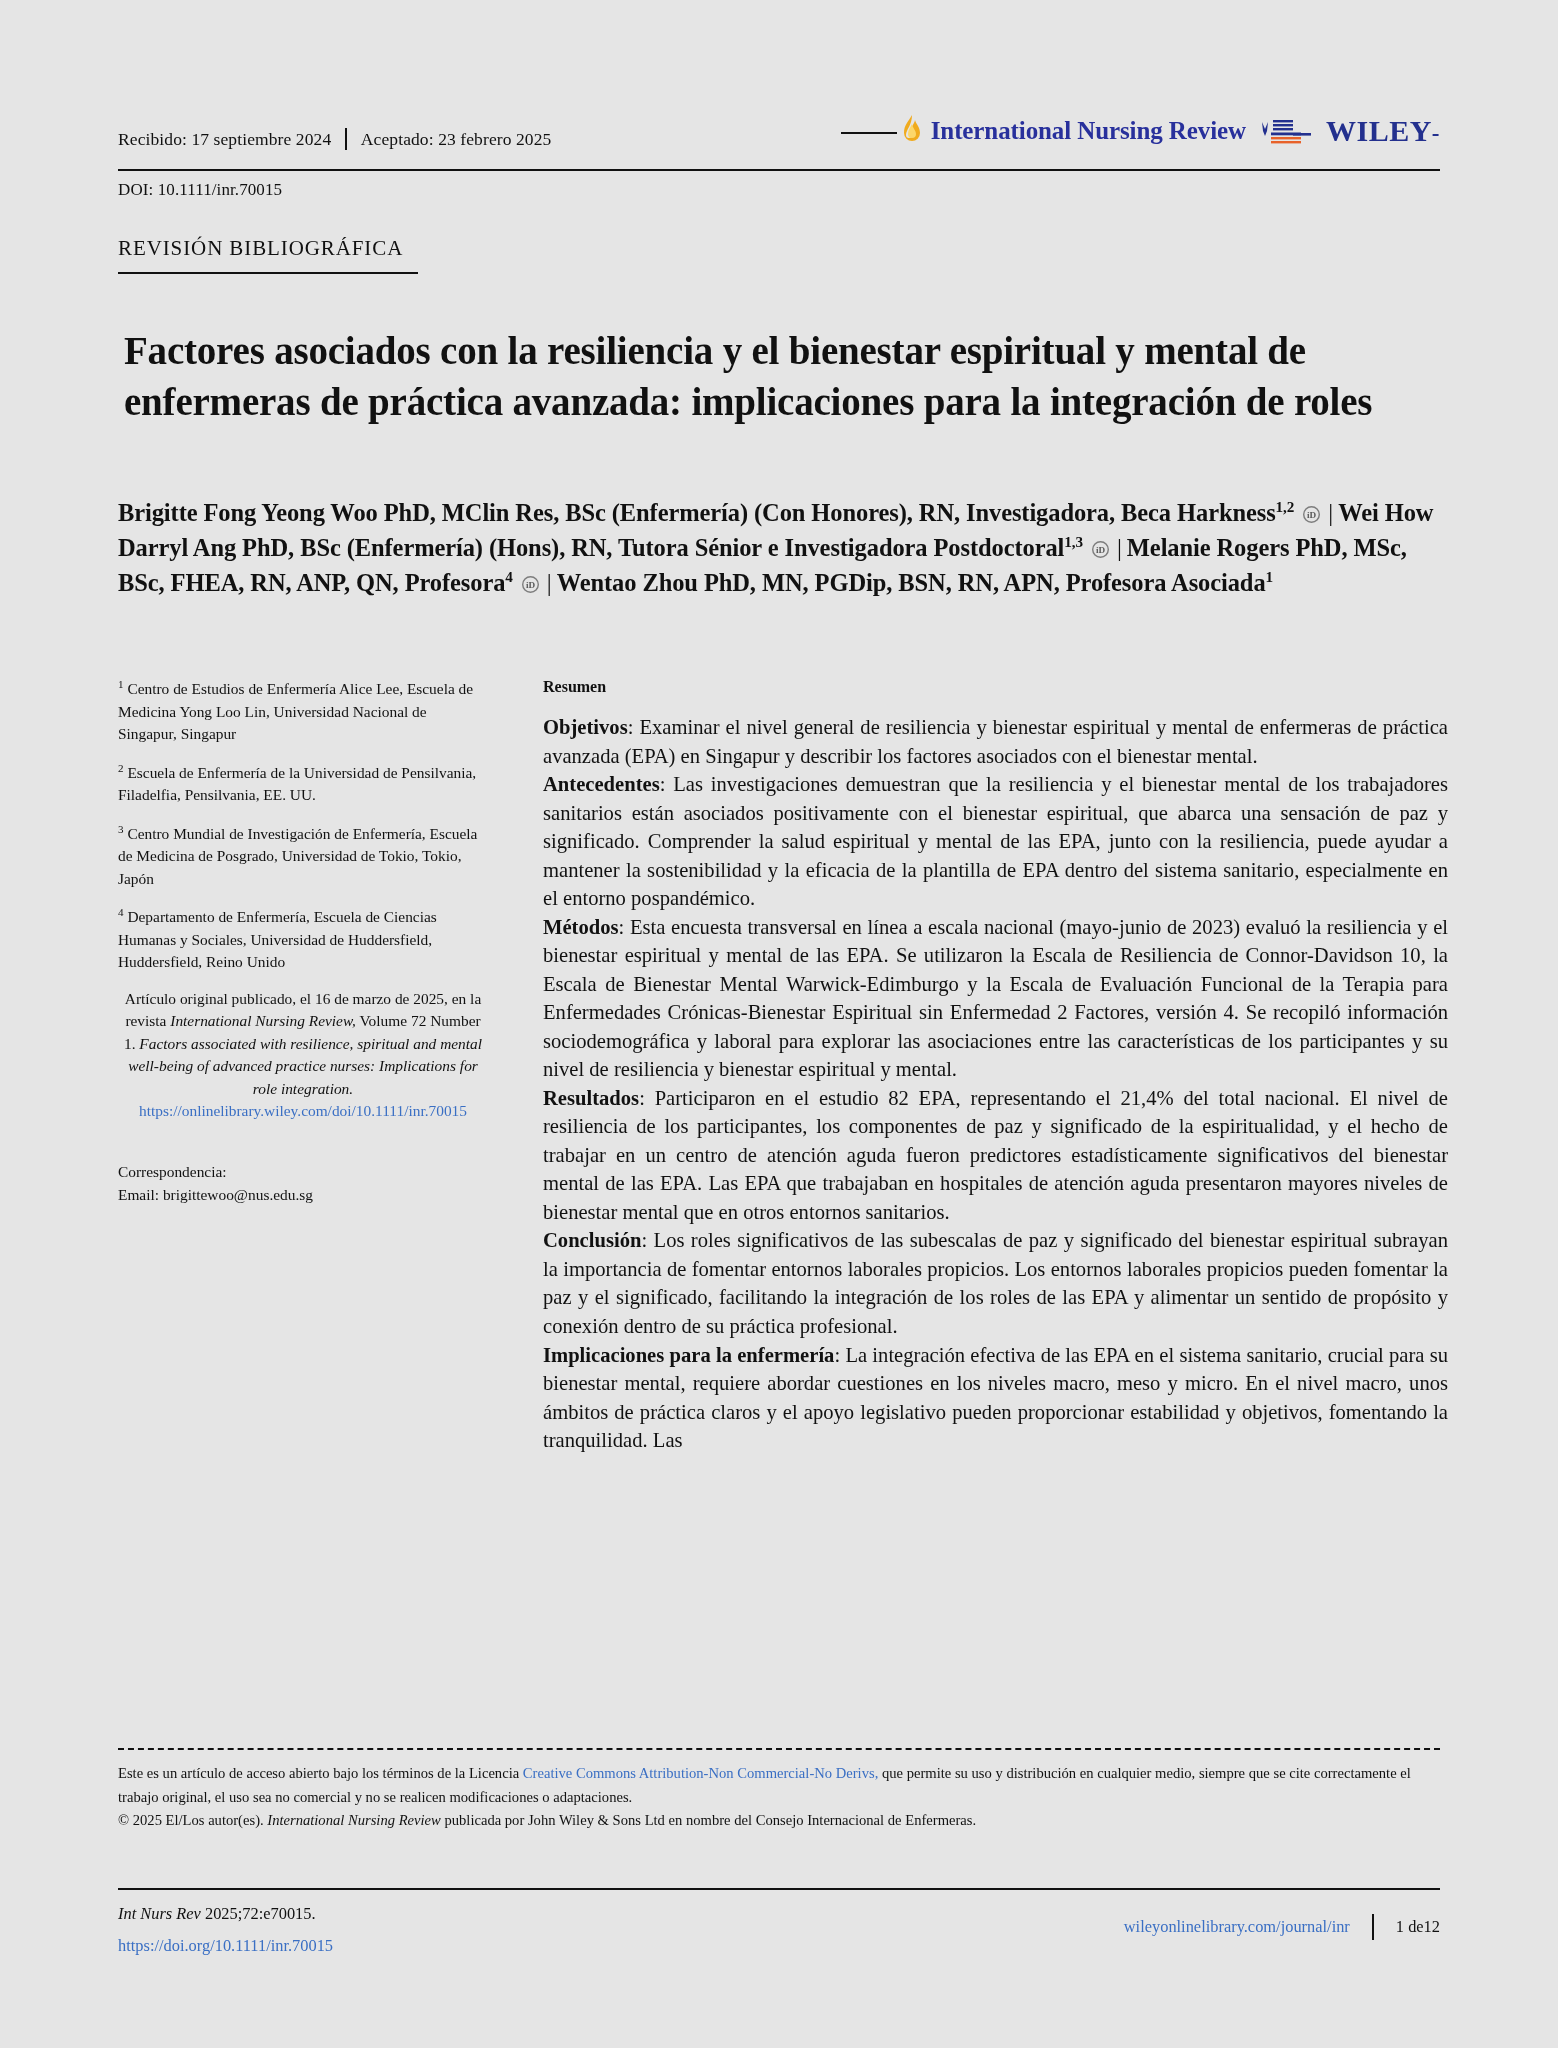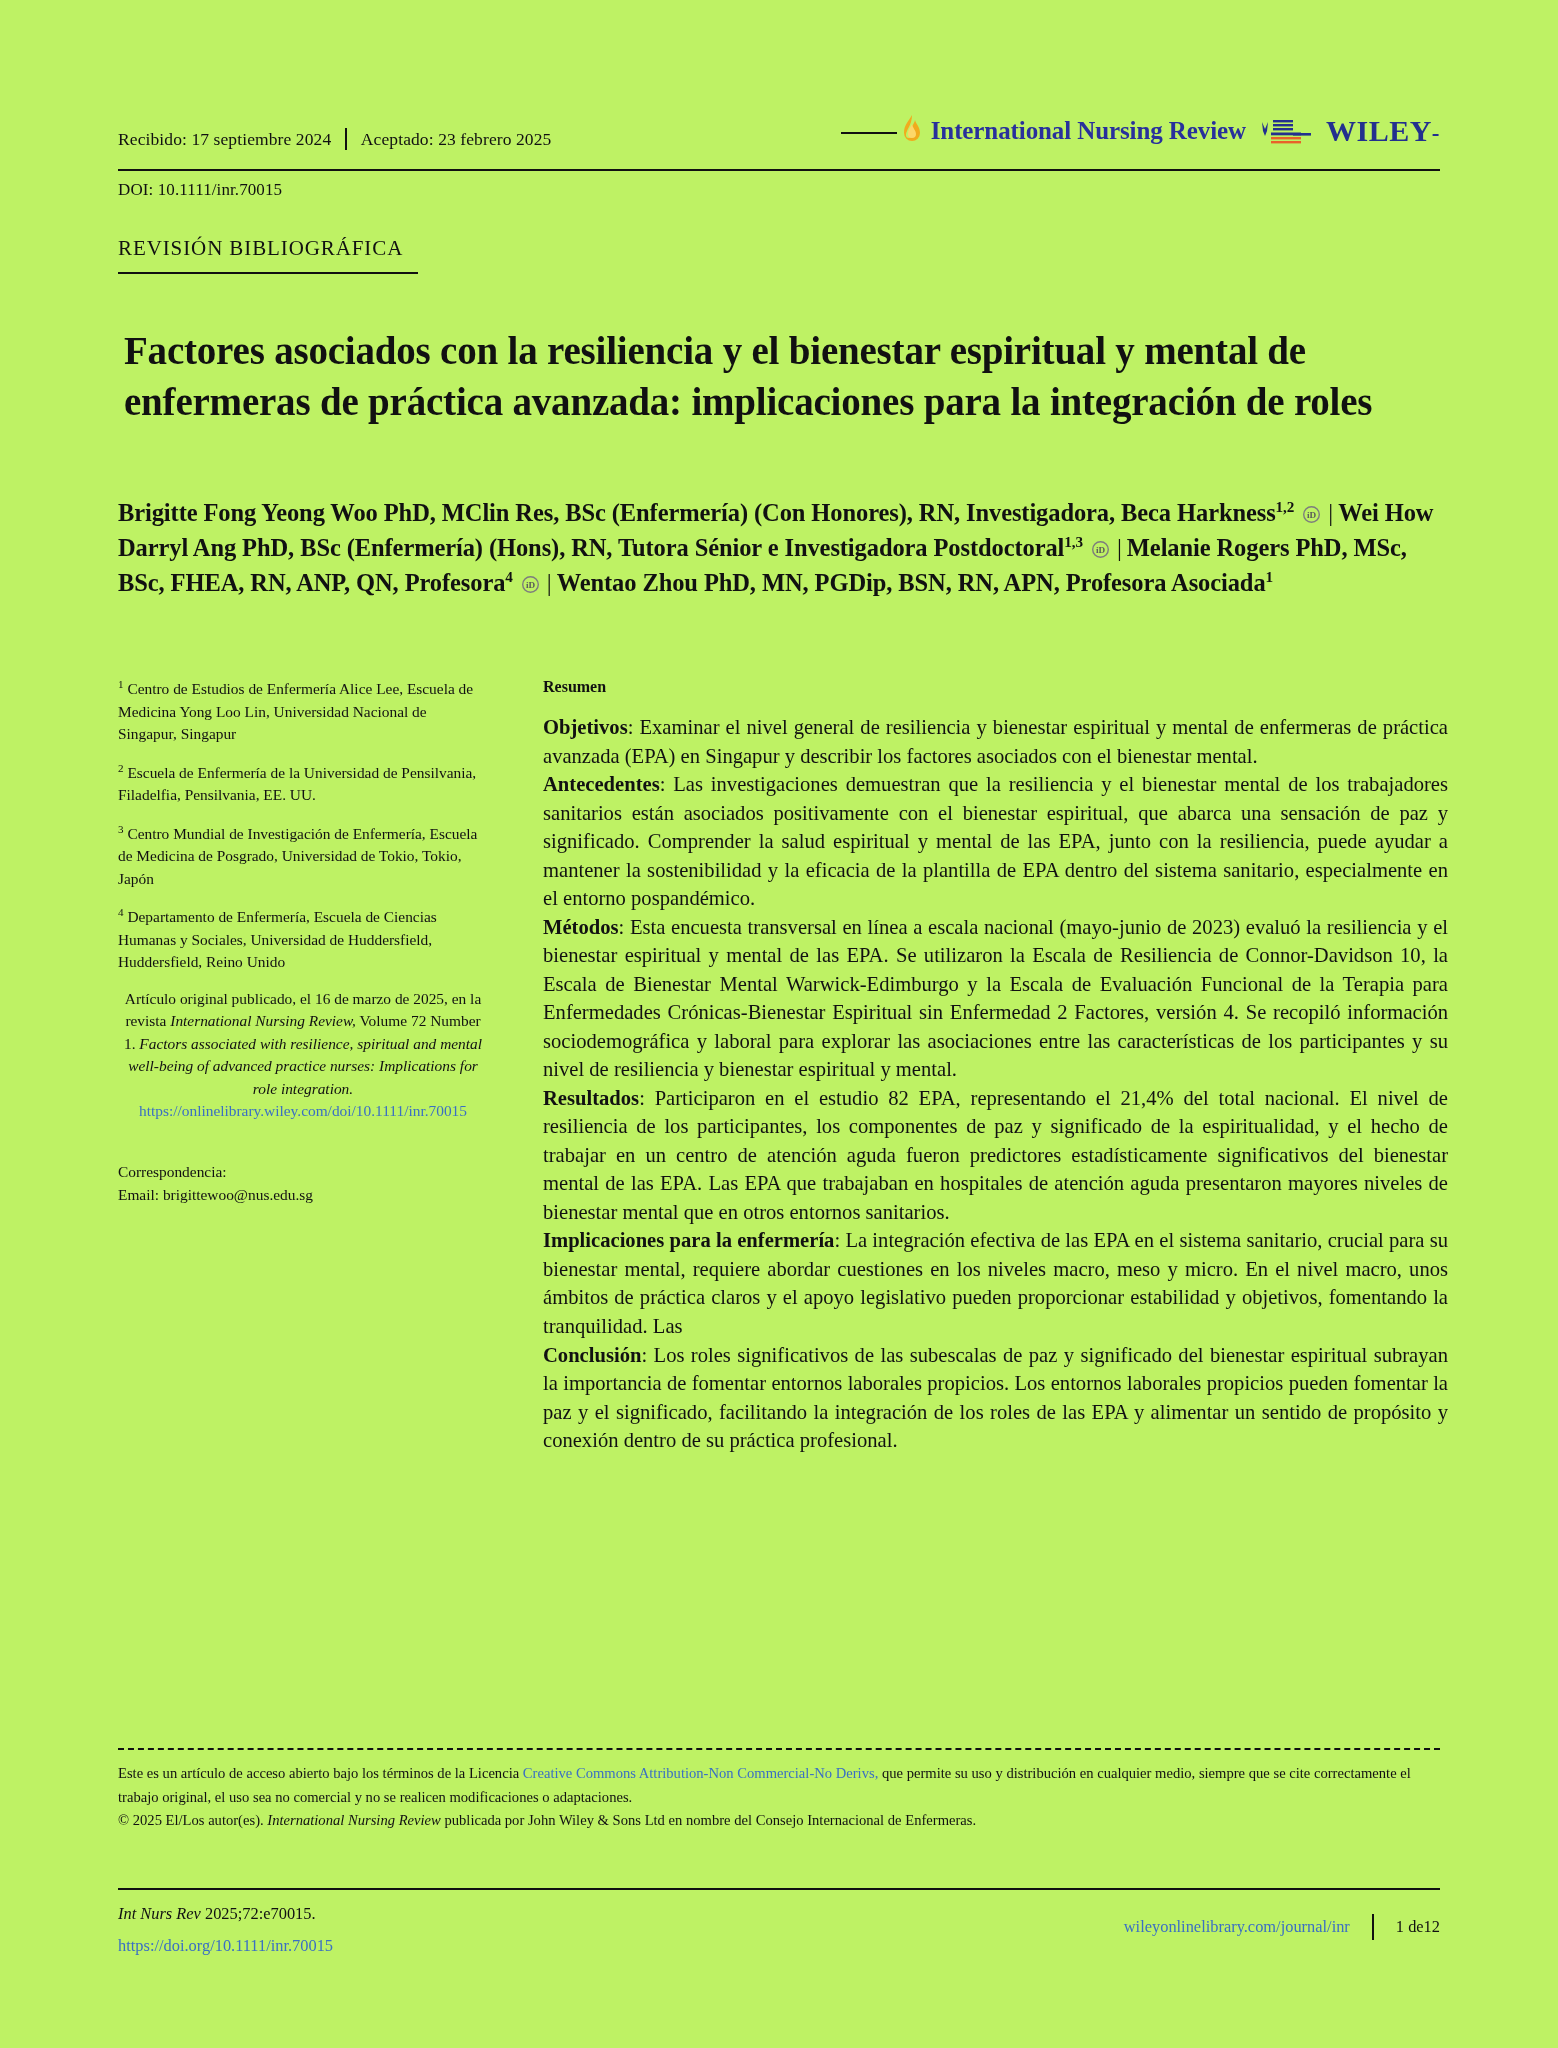--- a/index.html
+++ b/index.html
@@ -5,21 +5,21 @@
 <style>
   html, body {
     margin: 0;
     padding: 0;
     background: #ffffff;
   }
   .page {
     position: relative;
     width: 1558px;
     height: 2048px;
-    background: #bef264;
+    background: #e5e5e5;
     font-family: "Liberation Serif", "DejaVu Serif", serif;
     color: #111111;
     box-sizing: border-box;
     overflow: hidden;
   }
 
   
   .header {
     position: absolute;
     left: 118px;
@@ -360,24 +360,24 @@
     <p class="abs-p">
       <b>Antecedentes</b><span>: Las investigaciones demuestran que la resiliencia y el bienestar mental de los trabajadores sanitarios están asociados positivamente con el bienestar espiritual, que abarca una sensación de paz y significado. Comprender la salud espiritual y mental de las EPA, junto con la resiliencia, puede ayudar a mantener la sostenibilidad y la eficacia de la plantilla de EPA dentro del sistema sanitario, especialmente en el entorno pospandémico.</span>
     </p>
     <p class="abs-p">
       <b>Métodos</b><span>: Esta encuesta transversal en línea a escala nacional (mayo-junio de 2023) evaluó la resiliencia y el bienestar espiritual y mental de las EPA. Se utilizaron la Escala de Resiliencia de Connor-Davidson 10, la Escala de Bienestar Mental Warwick-Edimburgo y la Escala de Evaluación Funcional de la Terapia para Enfermedades Crónicas-Bienestar Espiritual sin Enfermedad 2 Factores, versión 4. Se recopiló información sociodemográfica y laboral para explorar las asociaciones entre las características de los participantes y su nivel de resiliencia y bienestar espiritual y mental.</span>
     </p>
     <p class="abs-p">
       <b>Resultados</b><span>: Participaron en el estudio 82 EPA, representando el 21,4% del total nacional. El nivel de resiliencia de los participantes, los componentes de paz y significado de la espiritualidad, y el hecho de trabajar en un centro de atención aguda fueron predictores estadísticamente significativos del bienestar mental de las EPA. Las EPA que trabajaban en hospitales de atención aguda presentaron mayores niveles de bienestar mental que en otros entornos sanitarios.</span>
     </p>
     <p class="abs-p">
+      <b>Conclusión</b><span>: Los roles significativos de las subescalas de paz y significado del bienestar espiritual subrayan la importancia de fomentar entornos laborales propicios. Los entornos laborales propicios pueden fomentar la paz y el significado, facilitando la integración de los roles de las EPA y alimentar un sentido de propósito y conexión dentro de su práctica profesional.</span>
+    </p>
+    <p class="abs-p">
       <b>Implicaciones para la enfermería</b><span>: La integración efectiva de las EPA en el sistema sanitario, crucial para su bienestar mental, requiere abordar cuestiones en los niveles macro, meso y micro. En el nivel macro, unos ámbitos de práctica claros y el apoyo legislativo pueden proporcionar estabilidad y objetivos, fomentando la tranquilidad. Las</span>
-    </p>
-    <p class="abs-p">
-      <b>Conclusión</b><span>: Los roles significativos de las subescalas de paz y significado del bienestar espiritual subrayan la importancia de fomentar entornos laborales propicios. Los entornos laborales propicios pueden fomentar la paz y el significado, facilitando la integración de los roles de las EPA y alimentar un sentido de propósito y conexión dentro de su práctica profesional.</span>
     </p>
   </div>
 
   <div class="dashed-rule"></div>
   <div class="license">
     <span>Este es un artículo de acceso abierto bajo los términos de la Licencia </span><a class="link" href="#">Creative Commons Attribution-Non Commercial-No Derivs,</a><span> que permite su uso y distribución en cualquier medio, siempre que se cite correctamente el trabajo original, el uso sea no comercial y no se realicen modificaciones o adaptaciones.</span>
     <div>
       <span>© 2025 El/Los autor(es). </span><i>International Nursing Review</i><span> publicada por John Wiley &amp; Sons Ltd en nombre del Consejo Internacional de Enfermeras.</span>
     </div>
   </div>

